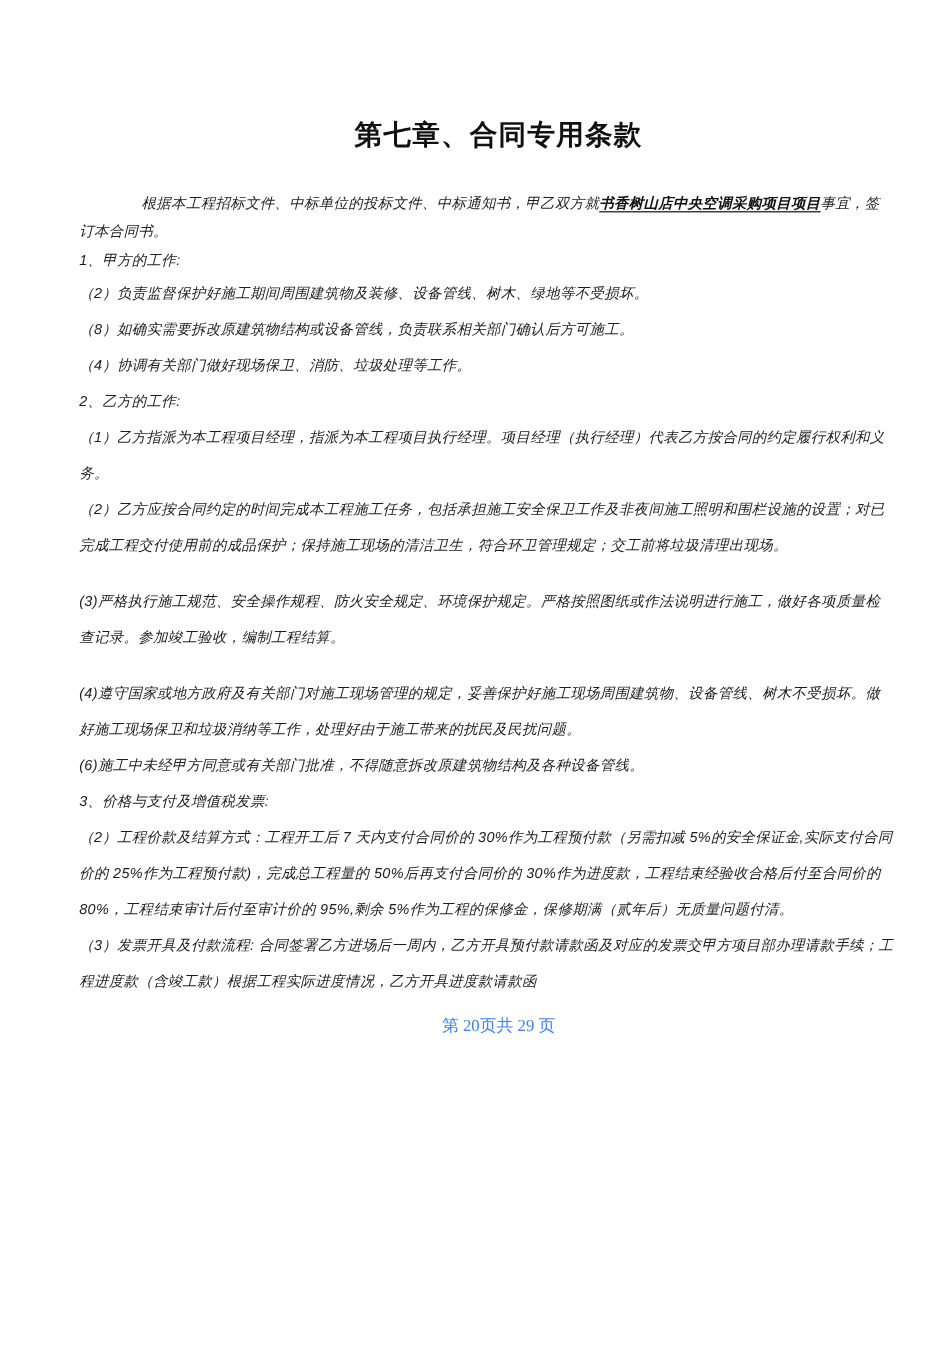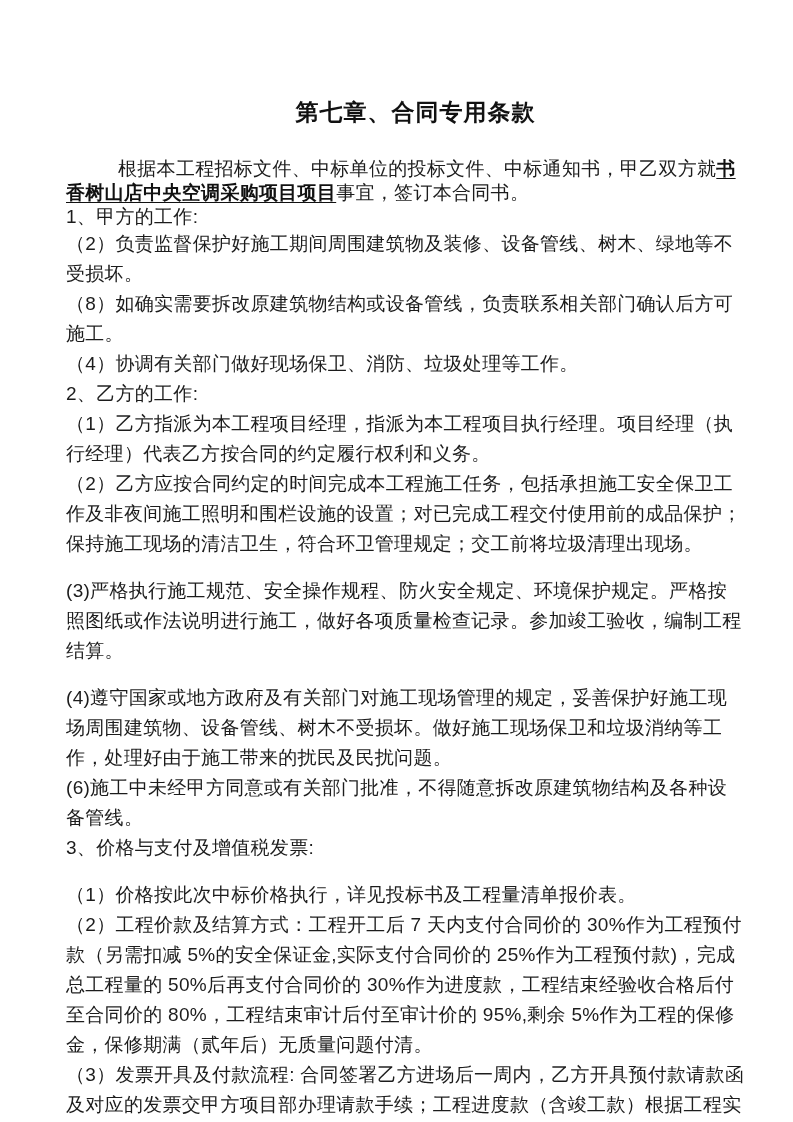--- a/index.html
+++ b/index.html
@@ -24,25 +24,26 @@
   .title {
     font-size: 23px;
     font-weight: 700;
     line-height: 30px;
     text-align: center;
     margin: 0 -86px 30px -66px; 
     letter-spacing: 1px;
     color: #111111;
   }
   .para {
-    font-size: 19px;
+    font-size: 12px;
     line-height: 30px;
     margin: 0;
     text-align: left;
     letter-spacing: 0.3px;
+    font-style: italic;
   }
   .para.tight {
     line-height: 24px;
   }
   .para.indent {
     text-indent: 52px;
   }
   .para.gap-before {
     margin-top: 17px;
   }
@@ -73,19 +74,18 @@
       <div class="para"><span>（2）负责监督保护好施工期间周围建筑物及装修、设备管线、树木、绿地等不受损坏。</span></div>
       <div class="para"><span>（8）如确实需要拆改原建筑物结构或设备管线，负责联系相关部门确认后方可施工。</span></div>
       <div class="para"><span>（4）协调有关部门做好现场保卫、消防、垃圾处理等工作。</span></div>
       <div class="para"><span>2、乙方的工作:</span></div>
       <div class="para"><span>（1）乙方指派为本工程项目经理，指派为本工程项目执行经理。项目经理（执行经理）代表乙方按合同的约定履行权利和义务。</span></div>
       <div class="para"><span>（2）乙方应按合同约定的时间完成本工程施工任务，包括承担施工安全保卫工作及非夜间施工照明和围栏设施的设置；对已完成工程交付使用前的成品保护；保持施工现场的清洁卫生，符合环卫管理规定；交工前将垃圾清理出现场。</span></div>
       <div class="para gap-before"><span>(3)严格执行施工规范、安全操作规程、防火安全规定、环境保护规定。严格按照图纸或作法说明进行施工，做好各项质量检查记录。参加竣工验收，编制工程结算。</span></div>
       <div class="para gap-before"><span>(4)遵守国家或地方政府及有关部门对施工现场管理的规定，妥善保护好施工现场周围建筑物、设备管线、树木不受损坏。做好施工现场保卫和垃圾消纳等工作，处理好由于施工带来的扰民及民扰问题。</span></div>
       <div class="para"><span>(6)施工中未经甲方同意或有关部门批准，不得随意拆改原建筑物结构及各种设备管线。</span></div>
       <div class="para"><span>3、价格与支付及增值税发票:</span></div>
-      <div class="para gap-before"><span>（1）价格按此次中标价格执行，详见投标书及工程量清单报价表。</span></div>
       <div class="para"><span>（2）工程价款及结算方式：工程开工后 7 天内支付合同价的 30%作为工程预付款（另需扣减 5%的安全保证金,实际支付合同价的 25%作为工程预付款)，完成总工程量的 50%后再支付合同价的 30%作为进度款，工程结束经验收合格后付至合同价的 80%，工程结束审计后付至审计价的 95%,剩余 5%作为工程的保修金，保修期满（贰年后）无质量问题付清。</span></div>
       <div class="para"><span>（3）发票开具及付款流程: 合同签署乙方进场后一周内，乙方开具预付款请款函及对应的发票交甲方项目部办理请款手续；工程进度款（含竣工款）根据工程实际进度情况，乙方开具进度款请款函</span></div>
     </div>
 
   <div class="footer">第 20页共 29 页</div>
 </div>
 
 </body></html>

